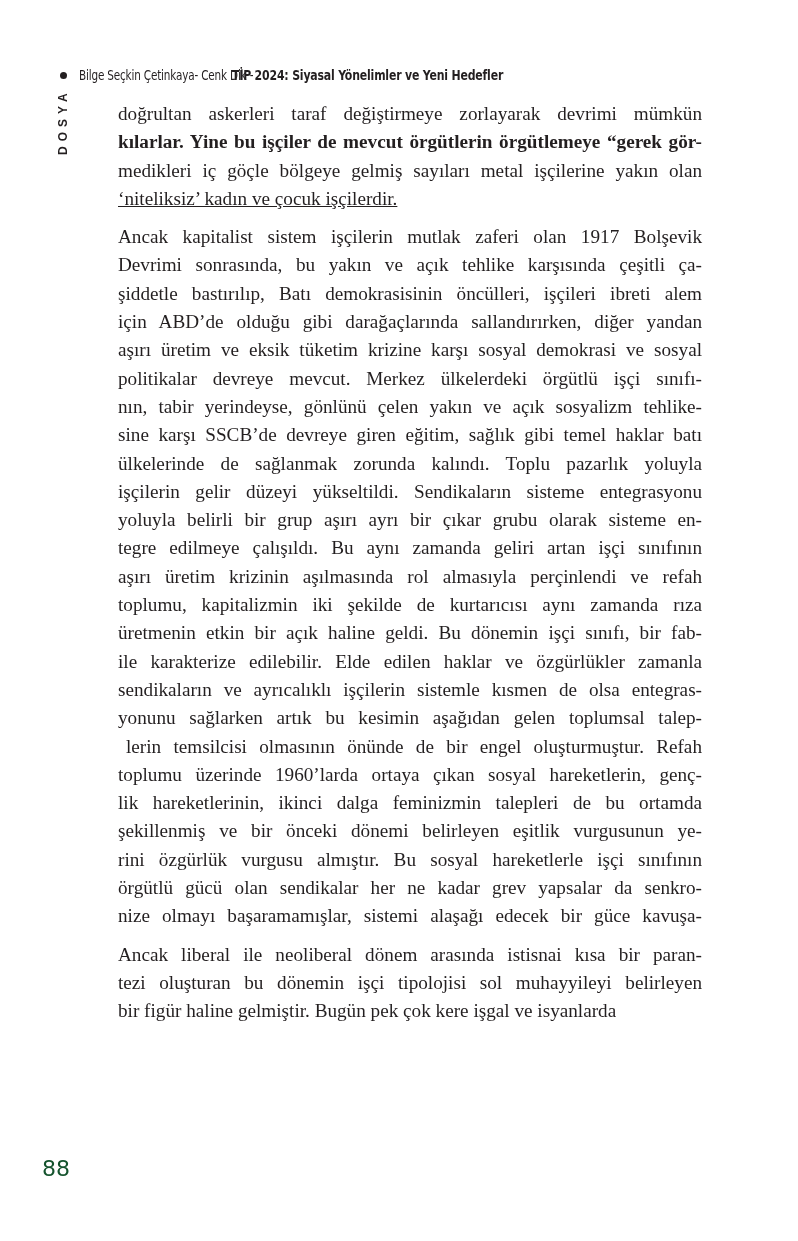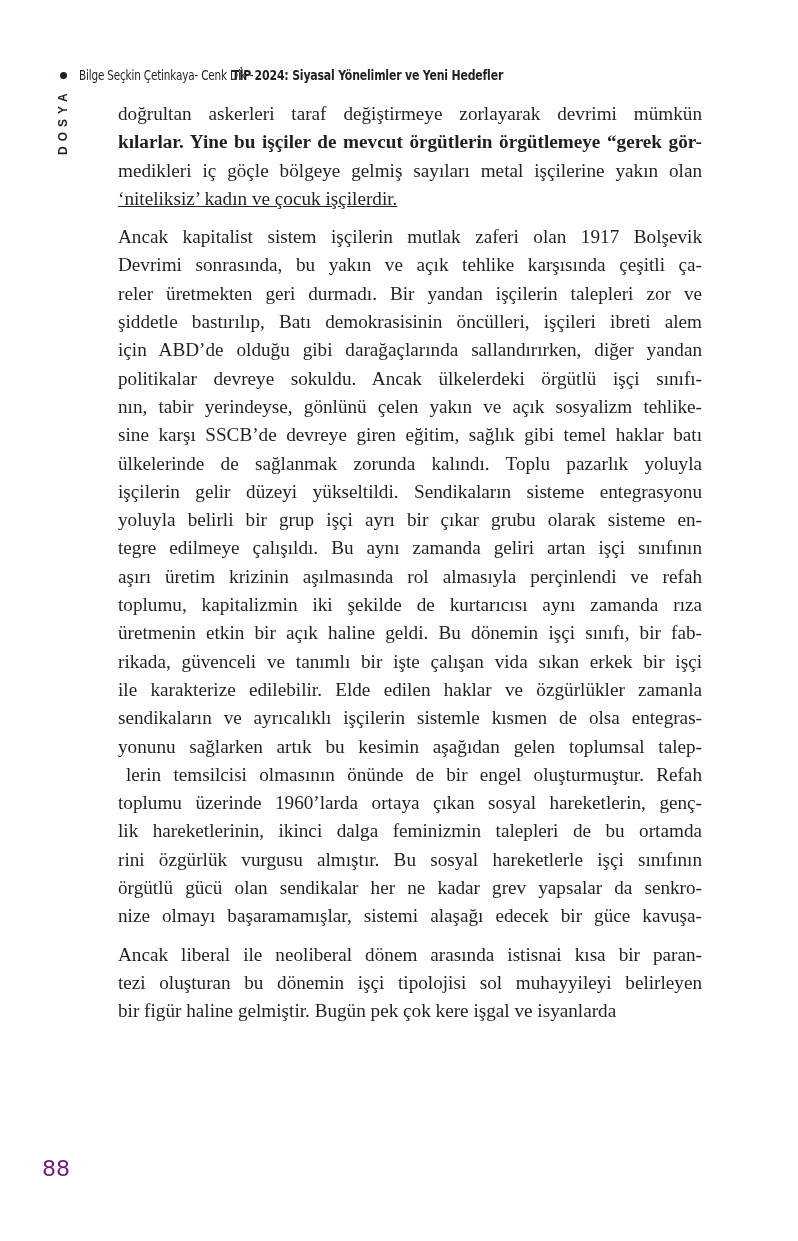--- a/index.html
+++ b/index.html
@@ -23,21 +23,21 @@
     position: absolute; left: 118px; top: 100px; width: 584px;
     font-family: "Liberation Serif", "DejaVu Serif", serif;
     font-size: 19.2px; line-height: 28.3px; color: #231f20;
   }
   .para { margin: 0; }
   .para + .para { margin-top: 10px; }
   .line { display: block; text-align: justify; text-align-last: justify; white-space: nowrap; height: 28.3px; }
   .line.last { text-align-last: left; }
   .page-number {
     position: absolute; left: 42px; top: 1156px;
-    font-family: "DejaVu Sans", sans-serif; font-size: 22px; color: #701a75;
+    font-family: "DejaVu Sans", sans-serif; font-size: 22px; color: #14532d;
   }
 </style>
 </head>
 <body>
 
 <div class="header">
   <span class="bullet"></span>
   <span class="authors">Bilge Seçkin Çetinkaya- Cenk Dik - </span>
   <span class="title">TİP 2024: Siyasal Yönelimler ve Yeni Hedefler</span>
 </div>
@@ -47,40 +47,40 @@
 <div class="text" id="body-text">
     <p class="para">
       <span class="line" style="white-space: normal;">doğrultan askerleri taraf değiştirmeye zorlayarak devrimi mümkün</span>
       <span class="line" style="white-space: normal; font-weight: bold;">kılarlar. Yine bu işçiler de mevcut örgütlerin örgütlemeye “gerek gör-</span>
       <span class="line" style="white-space: normal;">medikleri iç göçle bölgeye gelmiş sayıları metal işçilerine yakın olan</span>
       <span class="line last" style="white-space: normal; text-decoration: underline;">‘niteliksiz’ kadın ve çocuk işçilerdir.</span>
     </p>
     <p class="para">
       <span class="line" style="white-space: normal;">Ancak kapitalist sistem işçilerin mutlak zaferi olan 1917 Bolşevik</span>
       <span class="line" style="white-space: normal;">Devrimi sonrasında, bu yakın ve açık tehlike karşısında çeşitli ça-</span>
-      <span class="line" style="white-space: normal;">reler üretmekten geri durmadı. Bir yandan işçilerin talepleri zor ve</span>
       <span class="line" style="white-space: normal;">şiddetle bastırılıp, Batı demokrasisinin öncülleri, işçileri ibreti alem</span>
       <span class="line" style="white-space: normal;">için ABD’de olduğu gibi darağaçlarında sallandırırken, diğer yandan</span>
-      <span class="line" style="white-space: normal;">politikalar devreye sokuldu. Ancak ülkelerdeki örgütlü işçi sınıfı-</span>
+      <span class="line" style="white-space: normal;">aşırı üretim ve eksik tüketim krizine karşı sosyal demokrasi ve sosyal</span>
+      <span class="line" style="white-space: normal;">politikalar devreye mevcut. Merkez ülkelerdeki örgütlü işçi sınıfı-</span>
       <span class="line" style="white-space: normal;">nın, tabir yerindeyse, gönlünü çelen yakın ve açık sosyalizm tehlike-</span>
       <span class="line" style="white-space: normal;">sine karşı SSCB’de devreye giren eğitim, sağlık gibi temel haklar batı</span>
       <span class="line" style="white-space: normal;">ülkelerinde de sağlanmak zorunda kalındı. Toplu pazarlık yoluyla</span>
       <span class="line" style="white-space: normal;">işçilerin gelir düzeyi yükseltildi. Sendikaların sisteme entegrasyonu</span>
-      <span class="line" style="white-space: normal;">yoluyla belirli bir grup işçi ayrı bir çıkar grubu olarak sisteme en-</span>
+      <span class="line" style="white-space: normal;">yoluyla belirli bir grup aşırı ayrı bir çıkar grubu olarak sisteme en-</span>
       <span class="line" style="white-space: normal;">tegre edilmeye çalışıldı. Bu aynı zamanda geliri artan işçi sınıfının</span>
       <span class="line" style="white-space: normal;">aşırı üretim krizinin aşılmasında rol almasıyla perçinlendi ve refah</span>
       <span class="line" style="white-space: normal;">toplumu, kapitalizmin iki şekilde de kurtarıcısı aynı zamanda rıza</span>
       <span class="line" style="white-space: normal;">üretmenin etkin bir açık haline geldi. Bu dönemin işçi sınıfı, bir fab-</span>
-      <span class="line" style="white-space: normal;">rikada, güvenceli ve tanımlı bir işte çalışan vida sıkan erkek bir işçi</span>
       <span class="line" style="white-space: normal;">ile karakterize edilebilir. Elde edilen haklar ve özgürlükler zamanla</span>
       <span class="line" style="white-space: normal;">sendikaların ve ayrıcalıklı işçilerin sistemle kısmen de olsa entegras-</span>
       <span class="line" style="white-space: normal;">yonunu sağlarken artık bu kesimin aşağıdan gelen toplumsal talep-</span>
       <span class="line" style="white-space: normal; margin-left: 8px;">lerin temsilcisi olmasının önünde de bir engel oluşturmuştur. Refah</span>
       <span class="line" style="white-space: normal;">toplumu üzerinde 1960’larda ortaya çıkan sosyal hareketlerin, genç-</span>
       <span class="line" style="white-space: normal;">lik hareketlerinin, ikinci dalga feminizmin talepleri de bu ortamda</span>
+      <span class="line" style="white-space: normal;">şekillenmiş ve bir önceki dönemi belirleyen eşitlik vurgusunun ye-</span>
       <span class="line" style="white-space: normal;">rini özgürlük vurgusu almıştır. Bu sosyal hareketlerle işçi sınıfının</span>
       <span class="line" style="white-space: normal;">örgütlü gücü olan sendikalar her ne kadar grev yapsalar da senkro-</span>
       <span class="line" style="white-space: normal;">nize olmayı başaramamışlar, sistemi alaşağı edecek bir güce kavuşa-</span>
     </p>
     <p class="para">
       <span class="line" style="white-space: normal;">Ancak liberal ile neoliberal dönem arasında istisnai kısa bir paran-</span>
       <span class="line" style="white-space: normal;">tezi oluşturan bu dönemin işçi tipolojisi sol muhayyileyi belirleyen</span>
       <span class="line last" style="white-space: normal;">bir figür haline gelmiştir. Bugün pek çok kere işgal ve isyanlarda</span>
     </p>
   </div>

